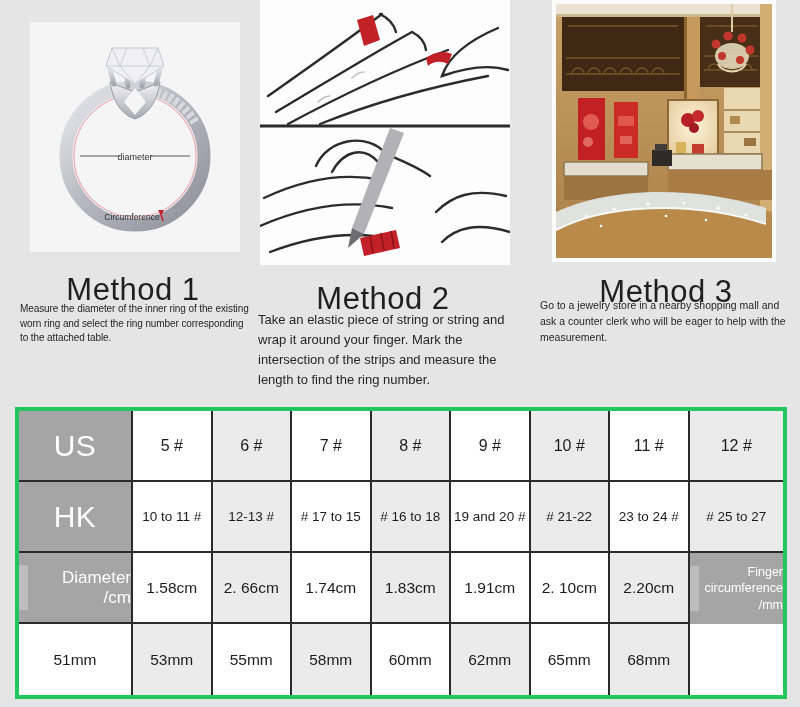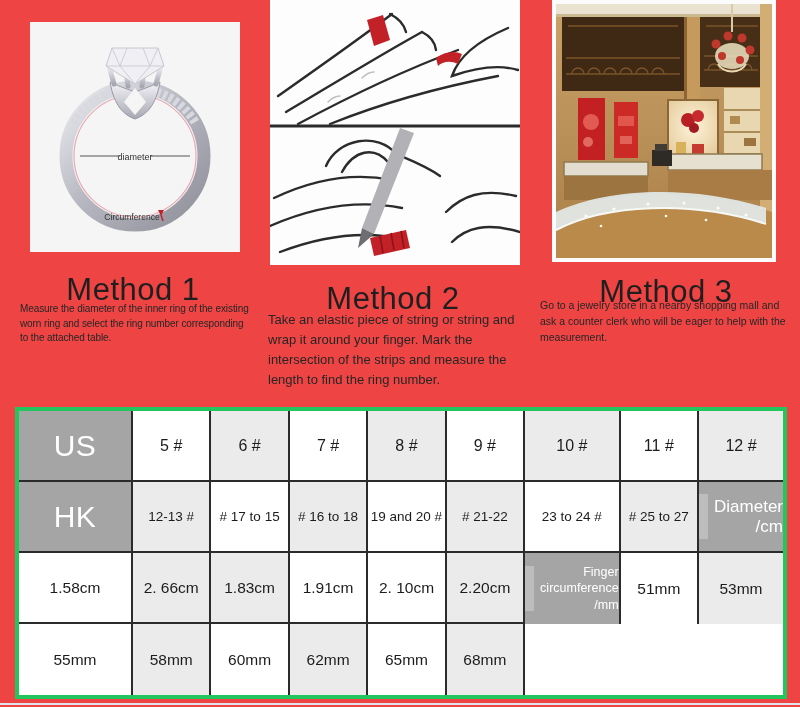--- a/index.html
+++ b/index.html
@@ -1,22 +1,22 @@
 <!DOCTYPE html>
 <html><head>
 <meta charset="utf-8">
 <style>
   html,body{margin:0;padding:0;background:#ffffff;}
   body{font-family:"Liberation Sans","DejaVu Sans",sans-serif;color:#222;}
-  .page{position:relative;width:800px;height:707px;background:#ef4444;overflow:hidden;}
+  .page{position:relative;width:800px;height:707px;background:#e5e5e5;overflow:hidden;}
 
   
   .panel{position:absolute;top:0;height:400px;}
   .panel-1{left:0;width:266px;}
-  .panel-2{left:260px;width:266px;}
+  .panel-2{left:250px;width:266px;}
   .panel-3{left:532px;width:268px;}
 
   .img-box{position:absolute;}
   .img-1{left:30px;top:22px;width:210px;height:230px;background:#f5f5f6;}
   .img-2{left:10px;top:0;width:250px;height:265px;background:#fdfdfd;}
   .img-3{left:24px;top:4px;width:216px;height:254px;background:#fff;box-shadow:0 0 0 4px #fcfcfc;}
 
   .method-title{position:absolute;width:100%;text-align:center;font-size:31px;color:#1f1f1f;letter-spacing:0.5px;}
   .t1{top:272px;}
   .t2{top:281px;}
@@ -257,31 +257,33 @@
     <div class="cell r1">5 #</div>
     <div class="cell r1 alt">6 #</div>
     <div class="cell r1">7 #</div>
     <div class="cell r1 alt">8 #</div>
     <div class="cell r1">9 #</div>
     <div class="cell r1 alt">10 #</div>
     <div class="cell r1">11 #</div>
     <div class="cell r1 alt">12 #</div>
 
     <div class="cell rowlabel big">HK</div>
+    <div class="cell r2">10 to 11 #</div>
     <div class="cell r2 alt">12-13 #</div>
     <div class="cell r2"># 17 to 15</div>
     <div class="cell r2 alt"># 16 to 18</div>
     <div class="cell r2">19 and 20 #</div>
     <div class="cell r2 alt"># 21-22</div>
     <div class="cell r2">23 to 24 #</div>
     <div class="cell r2 alt"># 25 to 27</div>
 
     <div class="cell rowlabel med tabbed">Diameter /cm</div>
     <div class="cell">1.58cm</div>
     <div class="cell alt">2. 66cm</div>
+    <div class="cell">1.74cm</div>
     <div class="cell alt">1.83cm</div>
     <div class="cell">1.91cm</div>
     <div class="cell">2. 10cm</div>
     <div class="cell alt">2.20cm</div>
 
     <div class="cell rowlabel small tabbed last-row">Finger circumference /mm</div>
     <div class="cell last-row">51mm</div>
     <div class="cell alt last-row">53mm</div>
     <div class="cell last-row">55mm</div>
     <div class="cell alt last-row">58mm</div>

